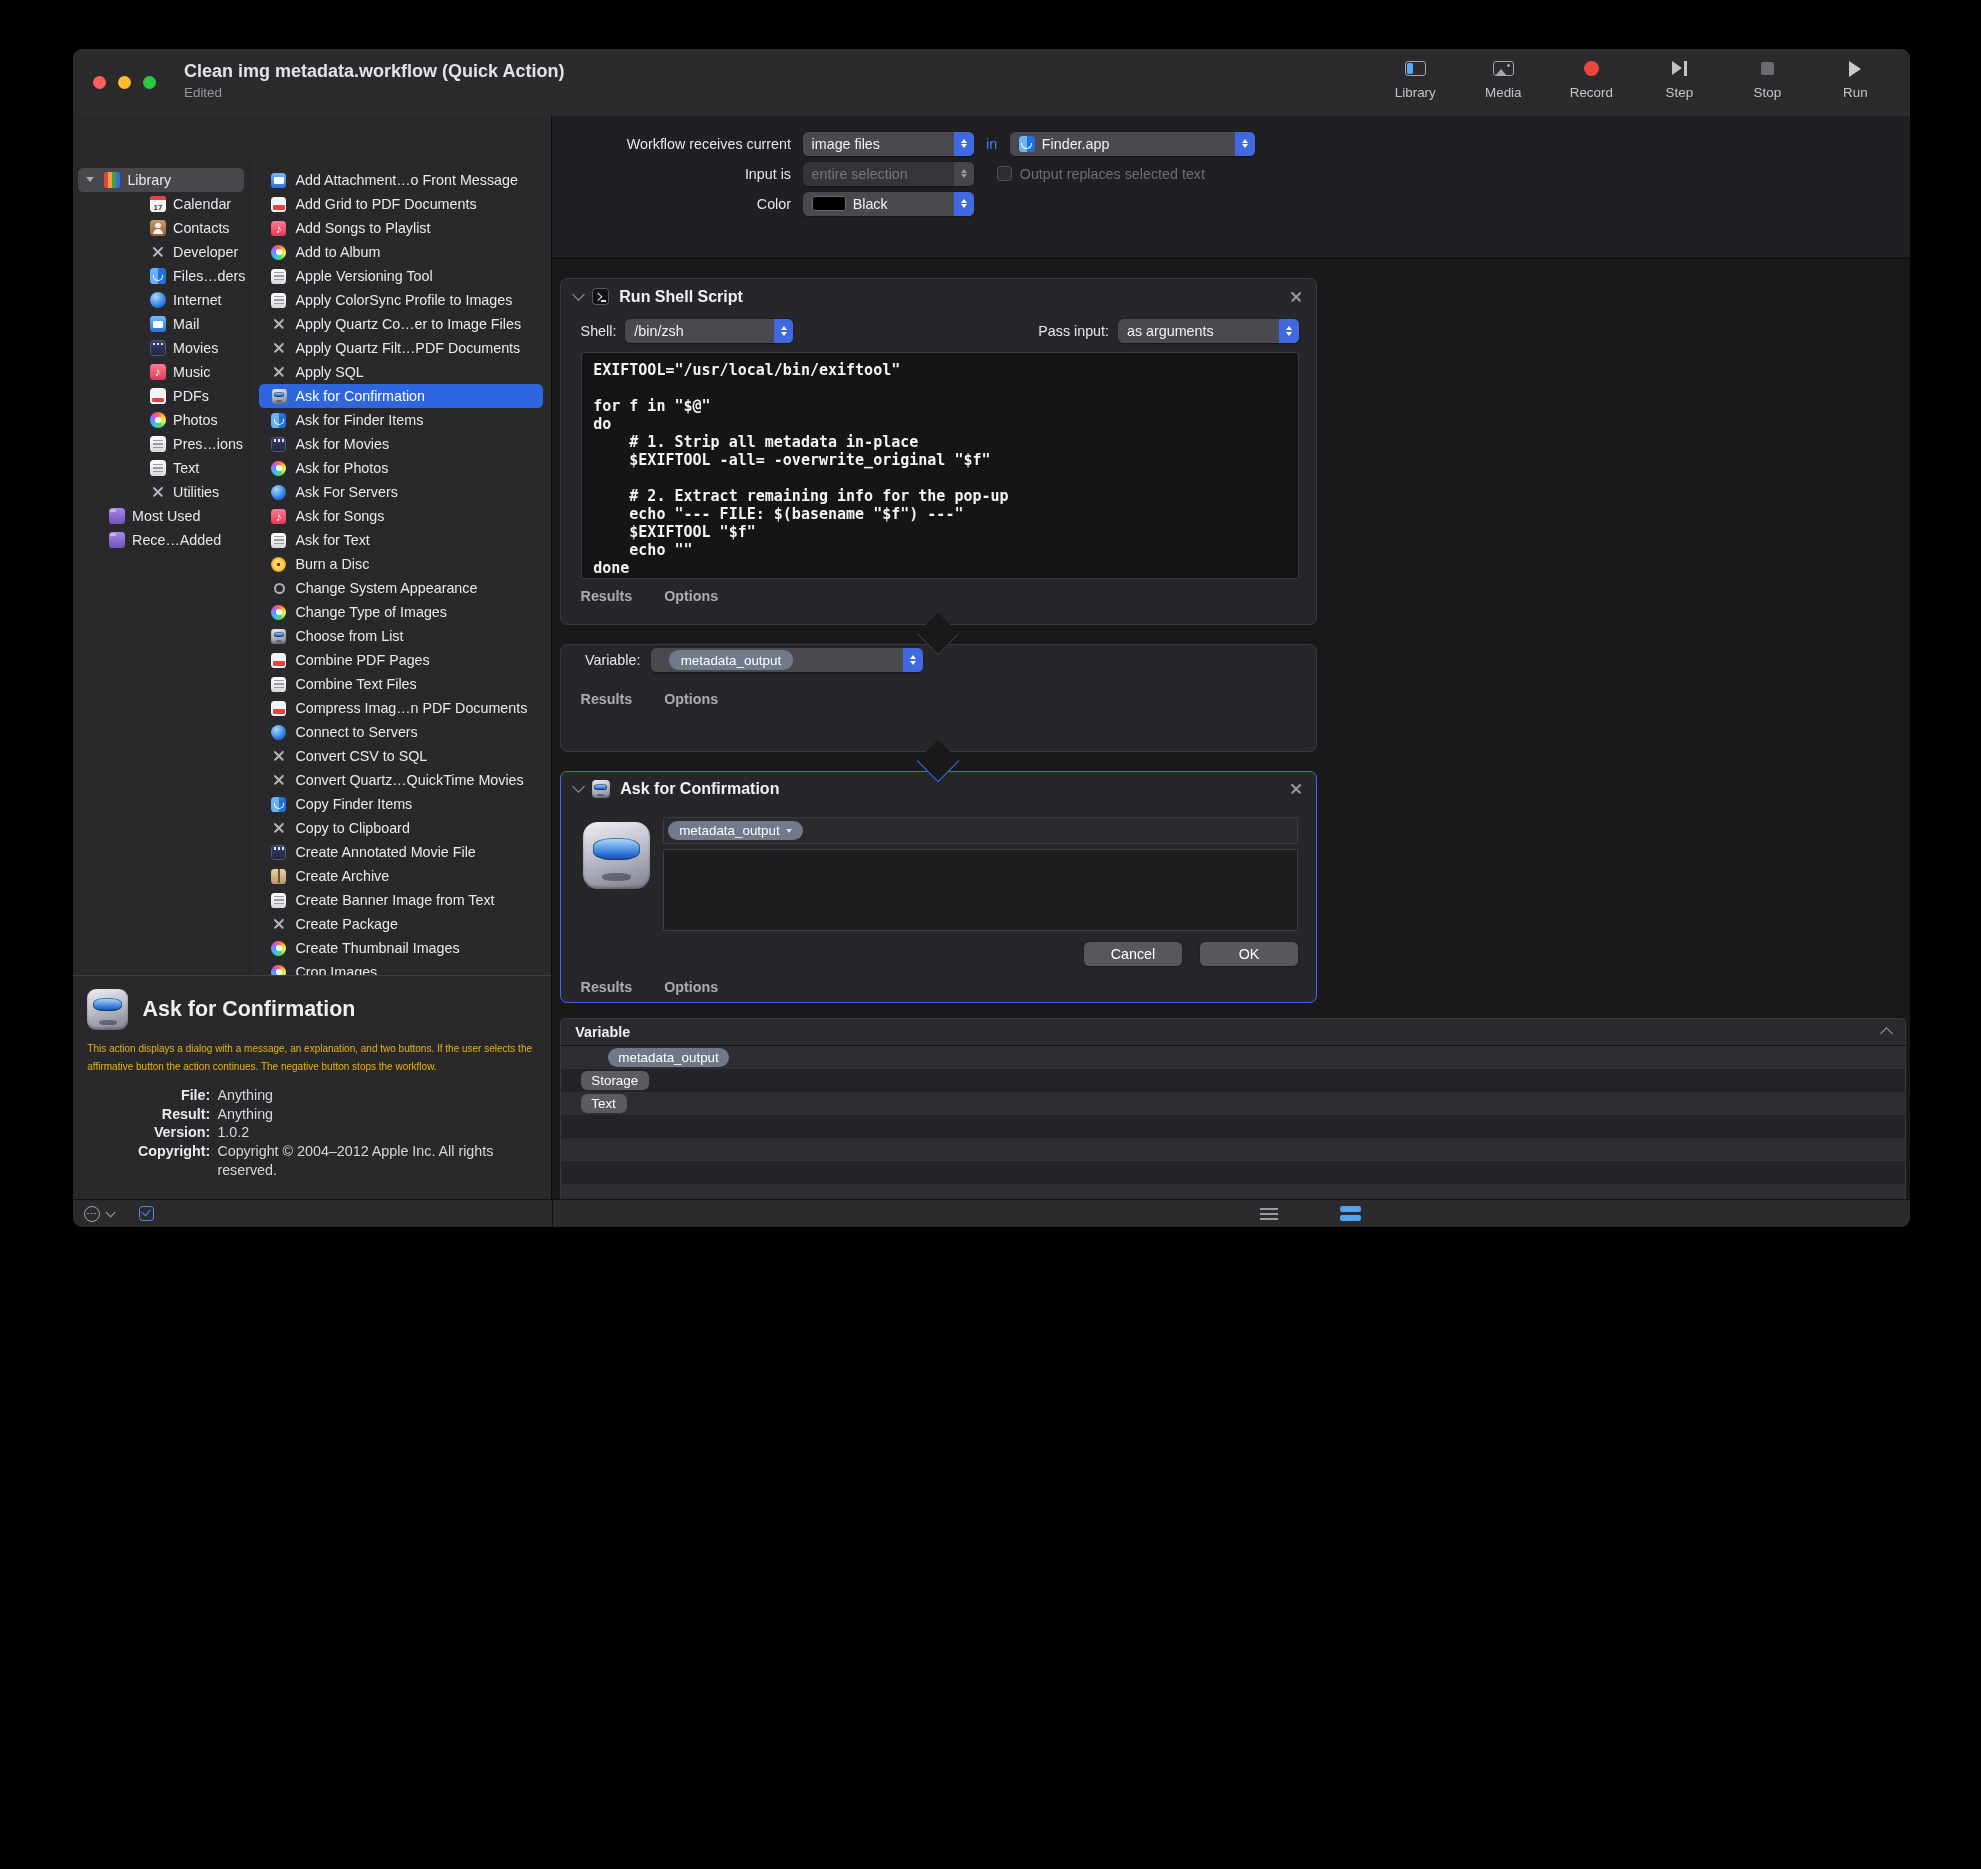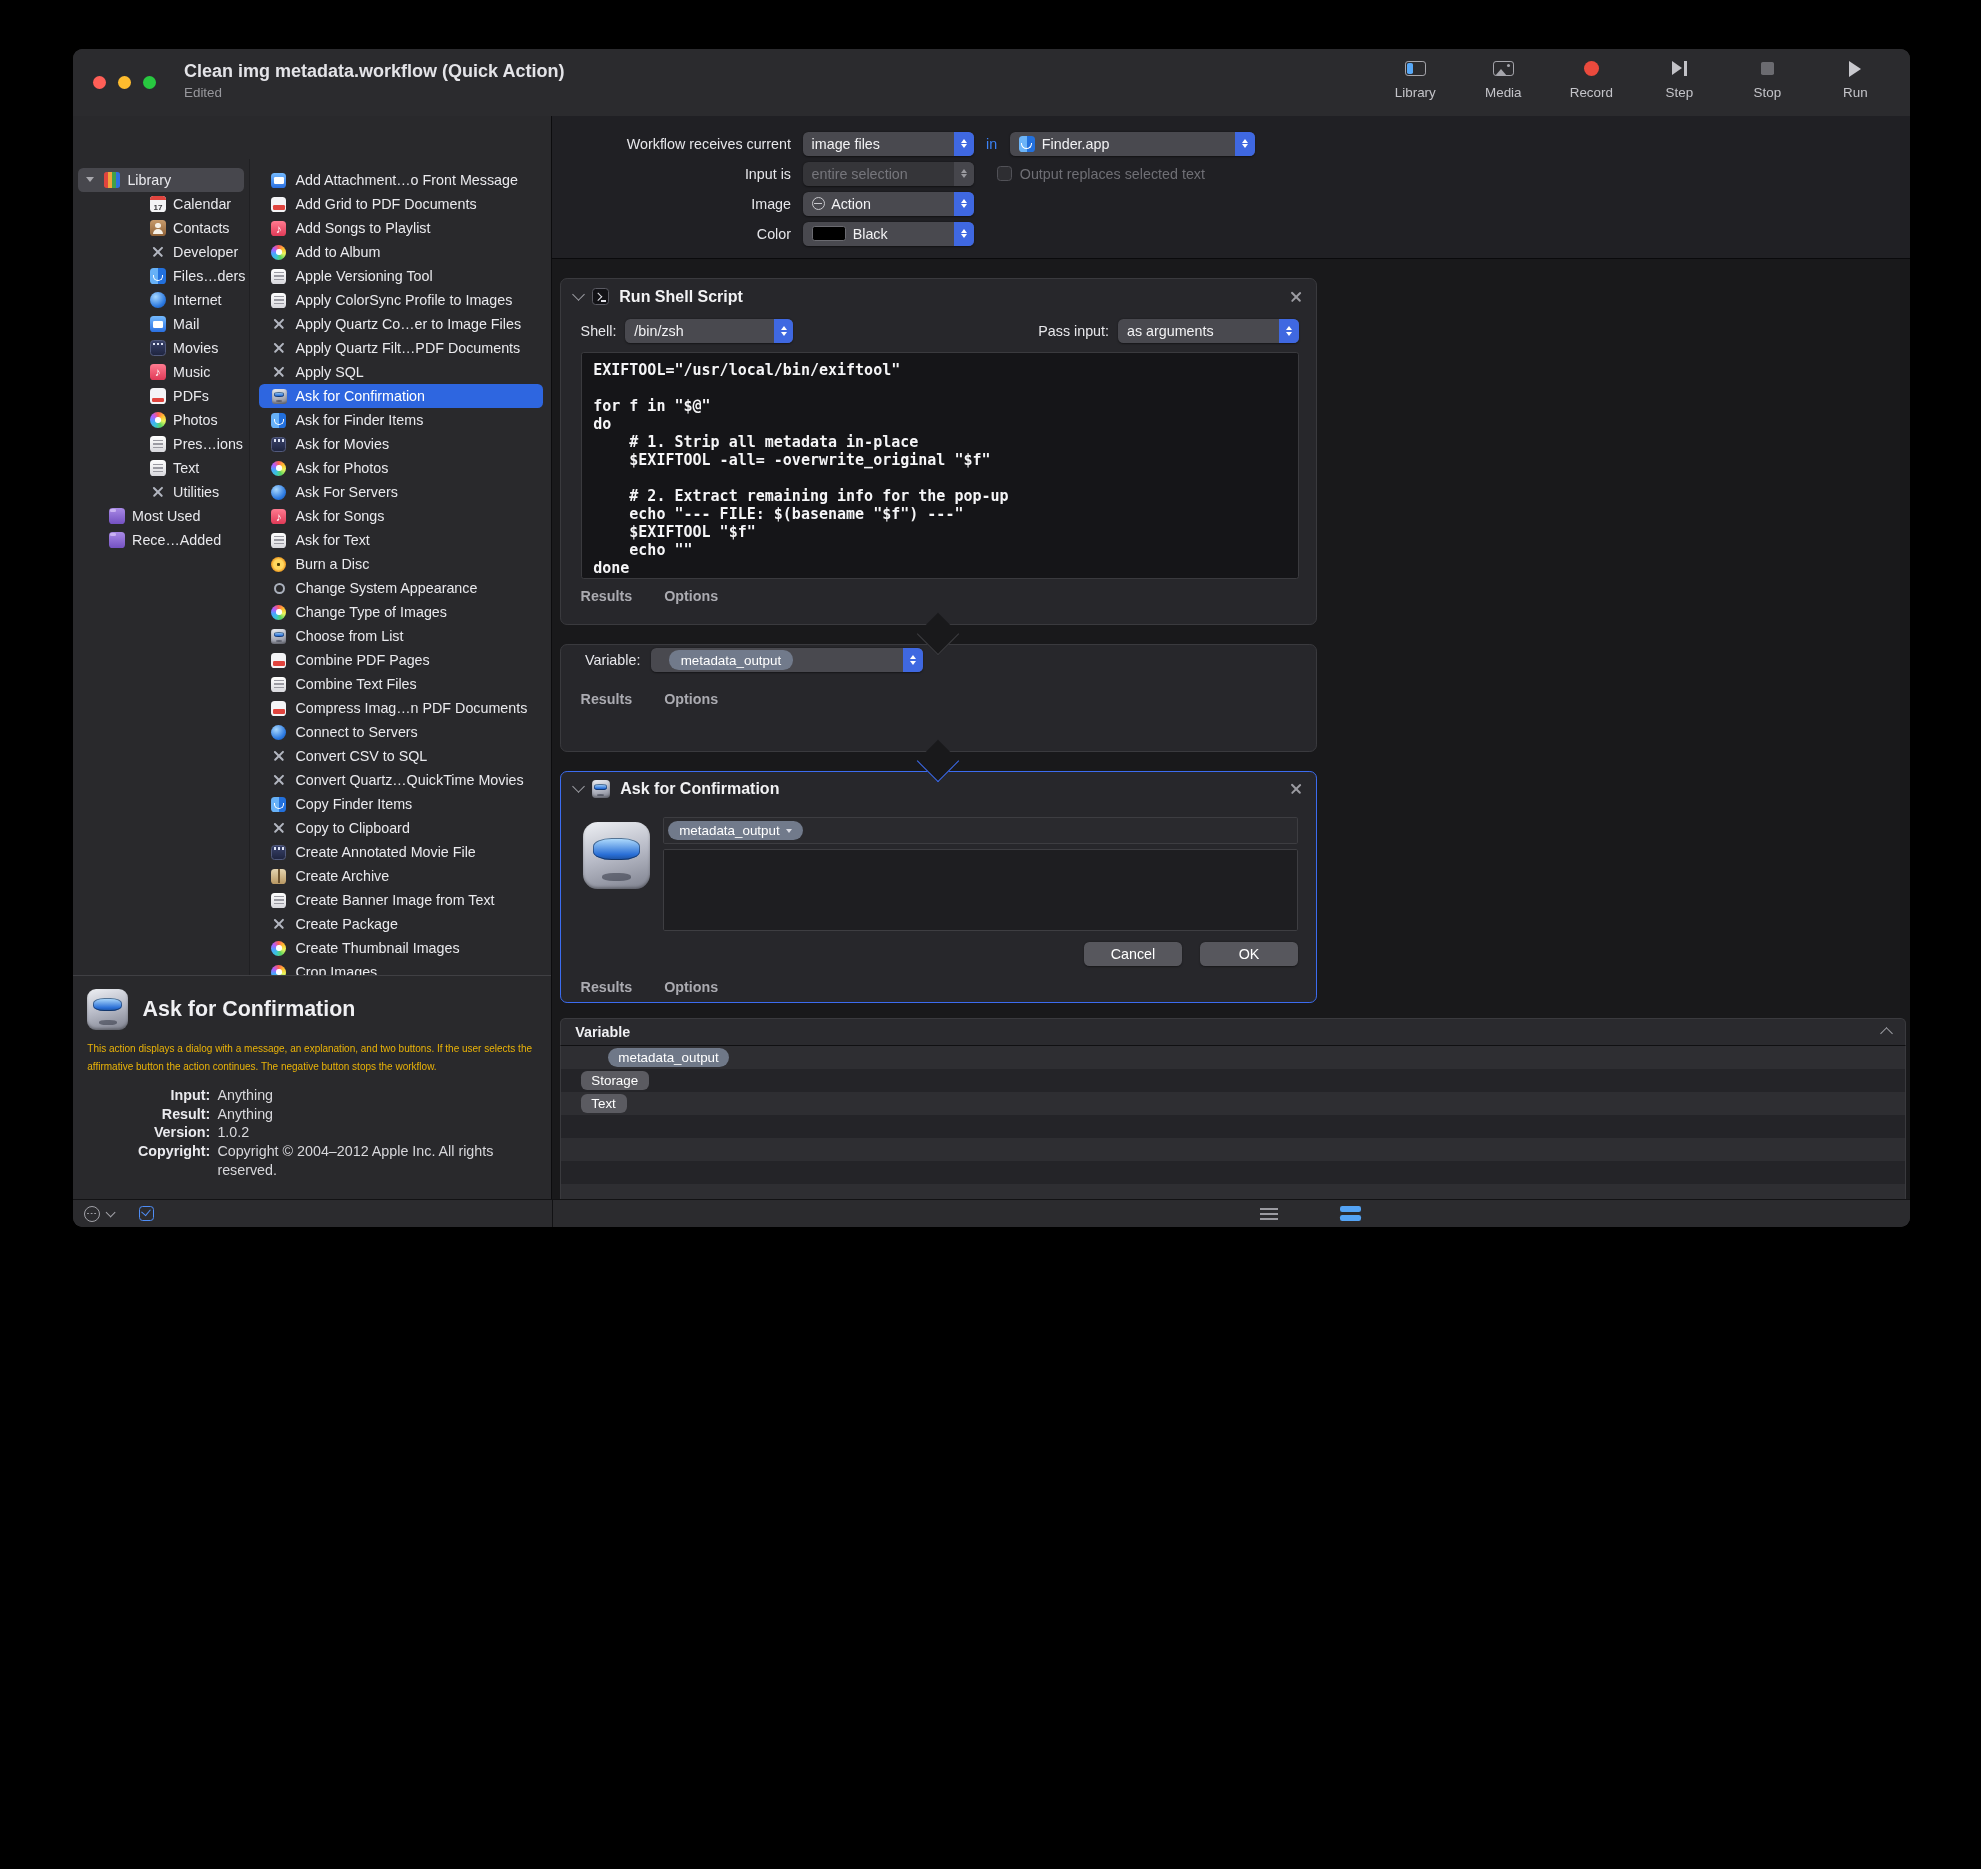--- a/index.html
+++ b/index.html
@@ -523,21 +523,21 @@
       </div>
 
     <div class="desc">
       <div class="desc-head">
         <span class="robot desc-robot"></span>
         <span class="desc-title">Ask for Confirmation</span>
       </div>
       <div class="desc-body">This action displays a dialog with a message, an explanation, and two buttons. If the user selects the affirmative button the action continues. The negative button stops the workflow.</div>
       <div class="desc-fields">
 
-          <div class="df-label">Input:</div>
+          <div class="df-label">File:</div>
           <div class="df-value">Anything</div>
 
           <div class="df-label">Result:</div>
           <div class="df-value">Anything</div>
 
           <div class="df-label">Version:</div>
           <div class="df-value">1.0.2</div>
 
           <div class="df-label">Copyright:</div>
           <div class="df-value">Copyright © 2004–2012 Apple Inc.  All rights reserved.</div>
@@ -566,30 +566,20 @@
       <div class="cfg-row">
         <div class="cfg-label">Input is</div>
         <div class="cfg-controls">
           <span class="popup disabled w192">
             <span class="popup-label">entire selection</span>
             <span class="cap"></span>
           </span>
           <span class="cfg-check">
             <span class="checkbox"></span>
             <span class="cfg-check-label">Output replaces selected text</span>
-          </span>
-        </div>
-      </div>
-      <div class="cfg-row">
-        <div class="cfg-label">Image</div>
-        <div class="cfg-controls">
-          <span class="popup w192">
-            <span class="circ-minus"></span>
-            <span class="popup-label">Action</span>
-            <span class="cap"></span>
           </span>
         </div>
       </div>
       <div class="cfg-row">
         <div class="cfg-label">Color</div>
         <div class="cfg-controls">
           <span class="popup w192">
             <span class="swatch"></span>
             <span class="popup-label">Black</span>
             <span class="cap"></span>

